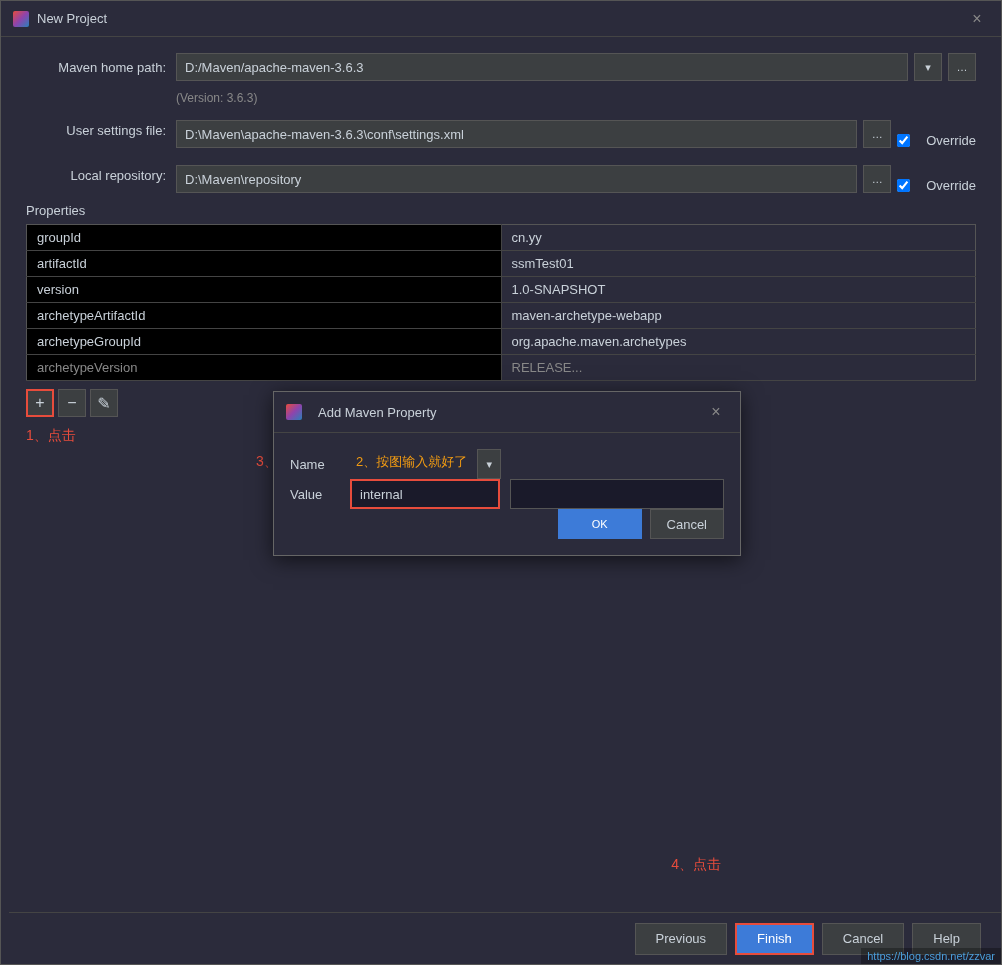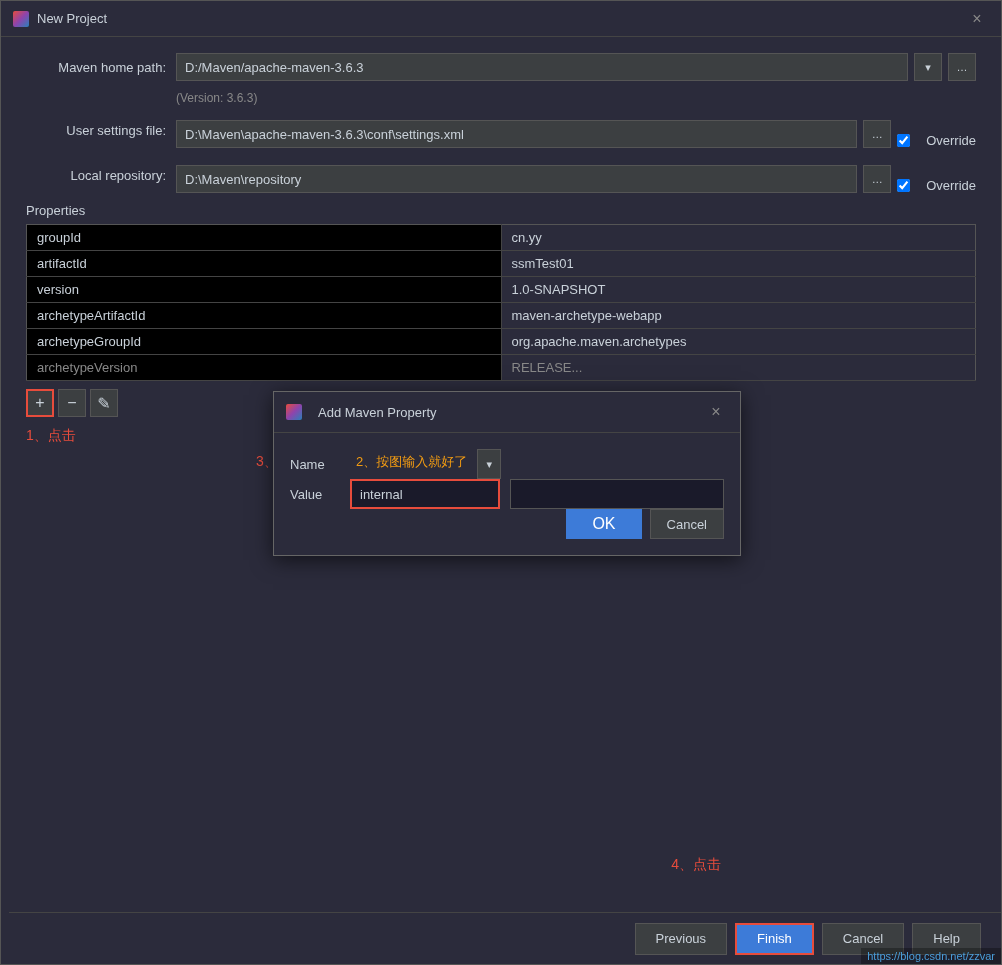--- a/index.html
+++ b/index.html
@@ -371,25 +371,25 @@
     }
 
     .dialog-buttons {
       display: flex;
       justify-content: flex-end;
       gap: 8px;
     }
 
     .dialog-ok-btn {
       height: 30px;
-      padding: 0 24px;
+      padding: 0 32px;
       background: #3d7bd8;
       border: 2px solid #3d7bd8;
       color: white;
-      font-size: 16px;
+      font-size: 11px;
       cursor: pointer;
     }
 
     .dialog-cancel-btn {
       height: 30px;
       padding: 0 16px;
       background: #3c3f41;
       border: 1px solid #555;
       color: #c9d1d9;
       font-size: 13px;

